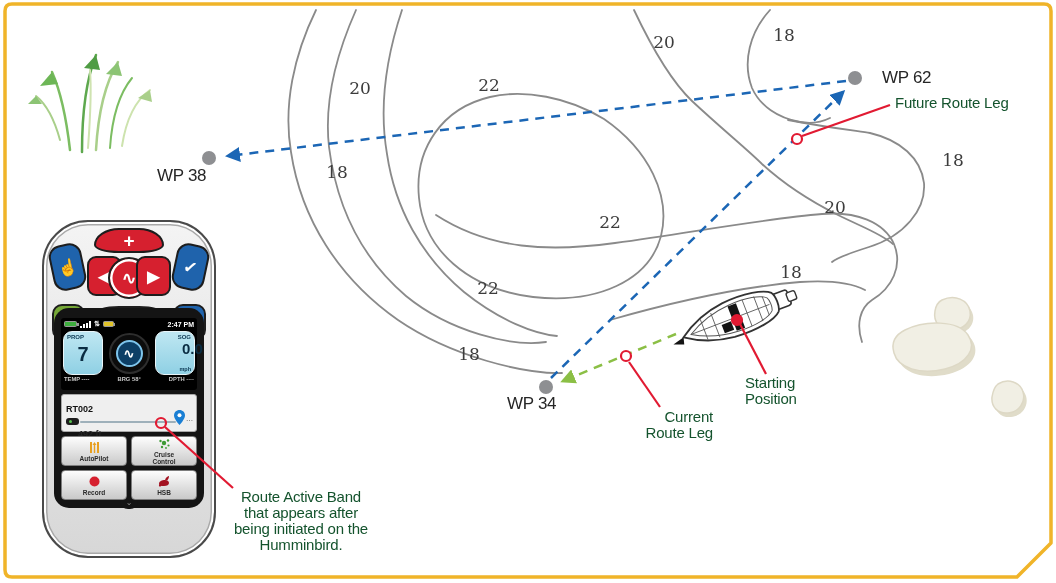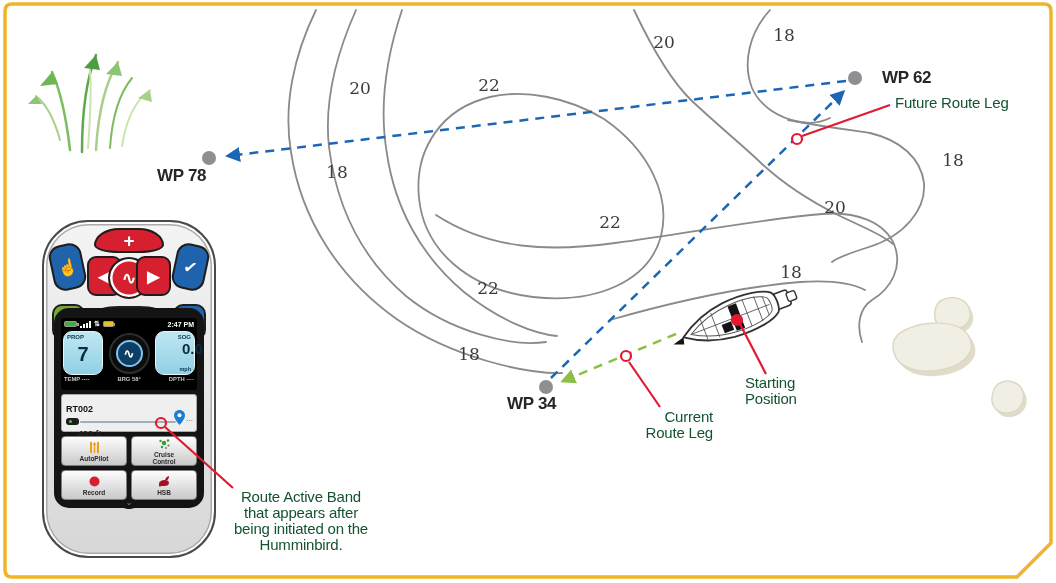--- a/index.html
+++ b/index.html
@@ -5,21 +5,21 @@
   * { margin:0; padding:0; box-sizing:border-box; }
   html,body { width:1056px; height:583px; background:#fff; overflow:hidden;
               font-family:"Liberation Sans", sans-serif; }
   #stage { position:relative; width:1056px; height:583px; background:#fff; }
 
   
   #mapsvg { position:absolute; left:0; top:0; width:1056px; height:583px; pointer-events:none; }
   .depthnum { font-family:"DejaVu Serif", serif; font-size:17px; fill:#3c3c3c; text-anchor:middle; }
 
   
-  .wp-label { position:absolute; font-weight:bold; font-size:17px; color:#262626; letter-spacing:-0.3px; }
+  .wp-label { position:absolute; font-weight:normal; font-size:17px; color:#262626; letter-spacing:-0.3px; }
   .callout  { position:absolute; font-size:15px; color:#14532d; line-height:16px; letter-spacing:-0.2px; }
   .center   { text-align:center; }
 
   
   #remote { position:absolute; left:42px; top:220px; width:174px; height:338px; }
   .shell { position:absolute; inset:0; background:linear-gradient(180deg,#f4f4f4,#d7d7d7);
            border:2px solid #4a4a4a; border-radius:46px;
            box-shadow: inset 0 0 0 2px #ffffff, inset 0 0 0 3.5px #a9a9a9; }
   .rc-btn { position:absolute; display:flex; align-items:center; justify-content:center;
             color:#fff; border:2px solid #1d1d1d; font-weight:bold; }
@@ -291,21 +291,21 @@
       <line x1="165" y1="427" x2="233" y2="488"></line>
       <circle cx="797" cy="139" r="5" fill="#fff"></circle>
       <circle cx="626" cy="356" r="5" fill="#fff"></circle>
       <circle cx="737" cy="320" r="5" fill="#e11a32"></circle>
       <circle cx="161" cy="423" r="5" fill="none"></circle>
     </g>
 
     <path d="M 12,4 H 1044 Q 1051,4 1051,11 V 543 L 1017,577 H 12 Q 5,577 5,570 V 11 Q 5,4 12,4 Z" fill="none" stroke-width="3.5" stroke-linejoin="round" stroke="#f0b429"></path>
   </svg>
 
-  <div class="wp-label" style="left:157px; top:166px;">WP 78</div>
+  <div class="wp-label" style="left:157px; top:166px;">WP 38</div>
   <div class="wp-label" style="left:882px; top:68px;">WP 62</div>
   <div class="wp-label" style="left:507px; top:394px;">WP 34</div>
 
   <div class="callout" style="left:895px; top:95px; width:140px;">Future Route Leg</div>
 
   <div class="callout center" style="left:613px; top:409px; width:100px;text-align:right;">
     <div>Current</div>
     <div>Route Leg</div>
   </div>
 

